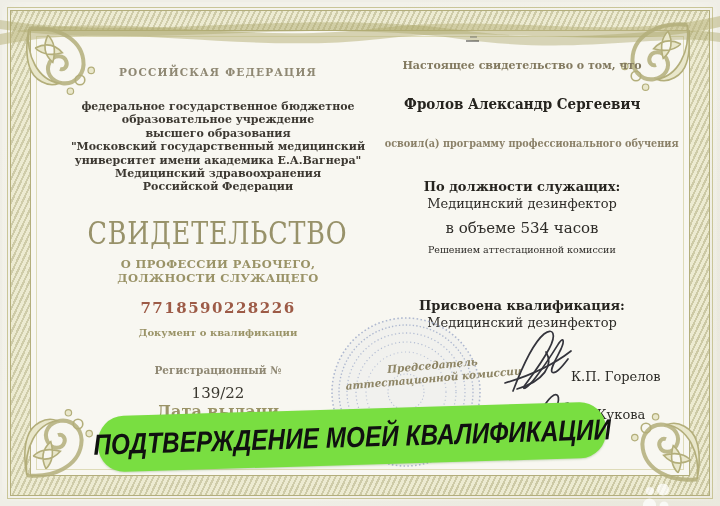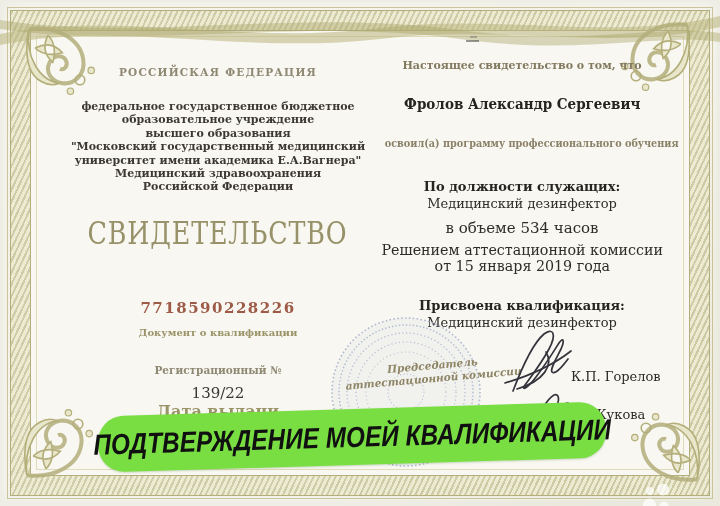--- a/index.html
+++ b/index.html
@@ -52,21 +52,21 @@
   .r-intro{left:380px;top:43px;width:284px;font-size:11px;font-weight:bold;color:#82795f;}
   .r-name{left:380px;top:79px;width:284px;font-size:15px;font-weight:bold;color:#26241f;}
   .r-name .nowrap{transform:scaleX(.9);}
   .r-period{left:372px;top:104px;width:300px;font-size:13px;font-weight:bold;color:#26241f;}
   .r-period .nowrap{transform:scaleX(.86);}
   .r-program{left:372px;top:121px;width:300px;font-size:10.5px;font-weight:bold;color:#8b8168;}
   .r-program .nowrap{transform:scaleX(.92);}
   .r-pos-label{left:380px;top:163px;width:284px;font-size:13px;font-weight:bold;color:#26241f;}
   .r-pos{left:380px;top:180px;width:284px;font-size:13px;color:#2e2c28;}
   .r-volume{left:380px;top:203px;width:284px;font-size:15px;color:#2e2c28;}
-  .r-comm{left:372px;top:226px;width:300px;font-size:15px;line-height:16.4px;color:#2e2c28;}
+  .r-comm{left:372px;top:226px;width:300px;font-size:10px;line-height:16.4px;color:#2e2c28;}
   .r-comm .nowrap{transform:scaleX(.95);}
   .r-qual-label{left:380px;top:282px;width:284px;font-size:13px;font-weight:bold;color:#26241f;}
   .r-qual{left:380px;top:299px;width:284px;font-size:13px;color:#2e2c28;}
 
   
   .stamp{position:absolute;left:330px;top:316px;opacity:.85;}
   .stamp-role{position:absolute;left:338px;top:359px;width:190px;text-align:center;
     font-style:italic;font-size:10.5px;font-weight:bold;color:#8e8565;
     line-height:13px;transform:rotate(-5deg);}
   .sig-svg{position:absolute;left:0;top:0;}
@@ -138,40 +138,43 @@
     <div>"Московский государственный медицинский</div>
     <div>университет имени академика Е.А.Вагнера"</div>
     <div>Медицинский здравоохранения</div>
     <div>Российской Федерации</div>
   </div>
 
   <div class="blk cert-title">
     <span class="nowrap">СВИДЕТЕЛЬСТВО</span>
   </div>
 
+  <div class="blk cert-subtitle">
+    <div>О ПРОФЕССИИ РАБОЧЕГО,</div>
+    <div>ДОЛЖНОСТИ СЛУЖАЩЕГО</div>
+  </div>
 
   <div class="blk cert-number">7718590228226</div>
   <div class="blk reg-label">Регистрационный №</div>
   <div class="blk doc-type">Документ о квалификации</div>
   <div class="blk reg-number">139/22</div>
   <div class="blk date-label">Дата выдачи</div>
 
   <div class="blk r-intro">Настоящее свидетельство о том, что</div>
   <div class="blk r-name">
     <span class="nowrap">Фролов Александр Сергеевич</span>
   </div>
   <div class="blk r-pos-label">По должности служащих:</div>
   <div class="blk r-program">
     <span class="nowrap">освоил(а) программу профессионального обучения</span>
   </div>
   <div class="blk r-pos">Медицинский дезинфектор</div>
   <div class="blk r-volume">в объеме 534  часов</div>
   <div class="blk r-comm">
     <div><span class="nowrap">Решением аттестационной комиссии</span></div>
-    <div><span class="nowrap">от 15 января 2019 года</span></div>
   </div>
   <div class="blk r-qual-label">Присвоена квалификация:</div>
   <div class="blk r-qual">Медицинский дезинфектор</div>
 
   <svg class="stamp" width="152" height="152" viewBox="0 0 152 152">
     <circle cx="76" cy="76" r="74" fill="rgba(170,182,210,0.10)" stroke="#a3aecb" stroke-width="1.6" stroke-dasharray="1.6 2.3"></circle>
     <circle cx="76" cy="76" r="67" fill="none" stroke="#a3aecb" stroke-width="1.4" stroke-dasharray="1.4 2.1"></circle>
     <circle cx="76" cy="76" r="59" fill="none" stroke="#aab4cf" stroke-width="1.3" stroke-dasharray="1.3 2.4"></circle>
     <circle cx="76" cy="76" r="50" fill="none" stroke="#aab4cf" stroke-width="1.2" stroke-dasharray="1.2 2.6"></circle>
     <circle cx="76" cy="76" r="40" fill="none" stroke="#b0b9d2" stroke-width="1.1" stroke-dasharray="1.1 2.8"></circle>

